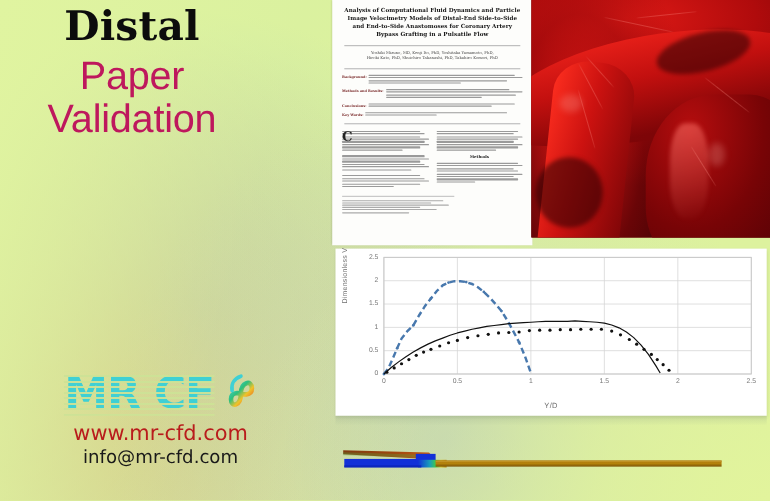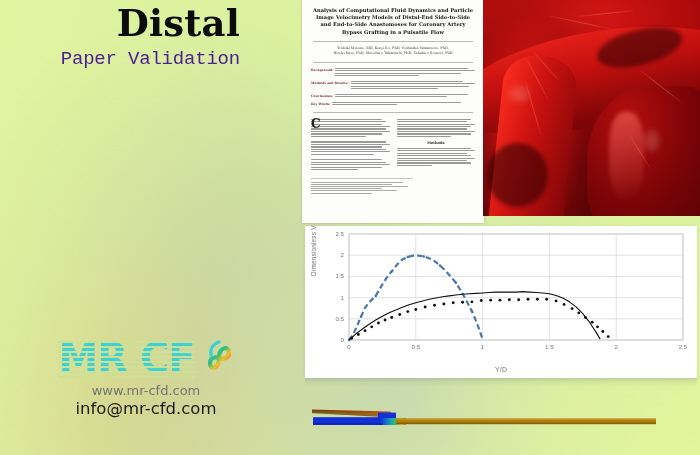--- a/index.html
+++ b/index.html
@@ -17,50 +17,50 @@
   .bg-g2{position:absolute;inset:0;
     background:radial-gradient(circle at 16% 86%, rgba(214,196,130,.92) 0%, rgba(216,203,140,.55) 24%, rgba(220,226,160,0) 52%);}
   .bg-g3{position:absolute;inset:0;
     background:radial-gradient(circle at 58% 88%, rgba(186,204,186,.85) 0%, rgba(200,214,180,.40) 26%, rgba(214,230,166,0) 54%);}
   .bg-g4{position:absolute;inset:0;
     background:linear-gradient(105deg, rgba(224,244,160,1) 0%, rgba(214,238,162,.25) 34%, rgba(222,242,158,0) 60%);}
   .bg-g5{position:absolute;inset:0;
     background:radial-gradient(ellipse at 100% 100%, rgba(226,244,156,1) 0%, rgba(224,242,158,.4) 26%, rgba(220,240,160,0) 50%);}
 
   
-  .headline{position:absolute;left:0;top:0;width:240px;height:240px;text-align:right;}
+  .headline{position:absolute;left:0;top:0;width:240px;height:240px;text-align:center;}
   .hl-main{
     font-family:"DejaVu Serif",serif;font-weight:700;color:#0c0c0c;
     font-size:37px;line-height:1.05;letter-spacing:.2px;margin-top:4px;
   }
   .hl-sub{
     font-family:"Liberation Sans",sans-serif;font-weight:700;color:#18603f;
     font-size:19.5px;line-height:1.21;letter-spacing:-.15px;
     margin:7px 8px 0 8px;
   }
   .hl-tail{
-    font-family:Liberation Mono, monospace;font-weight:400;color:#4c1d95;
-    font-size:19px;line-height:1.1;letter-spacing:-.2px;margin-top:6px;
+    font-family:Liberation Sans, sans-serif;font-weight:400;color:#be185d;
+    font-size:36px;line-height:1.1;letter-spacing:-.2px;margin-top:6px;
   }
 
   
   .logo-wrap{position:absolute;left:32px;top:335px;width:228px;text-align:center;}
   .logo-row{display:flex;align-items:center;justify-content:center;gap:9px;height:46px;}
   .logo-word{position:relative;height:40px;}
   .logo-word span.txt{
     font-family:"DejaVu Sans",sans-serif;font-weight:700;font-size:40px;line-height:40px;
     color:#3fd0d4;letter-spacing:-1px;display:block;
   }
   .stripes{position:absolute;inset:0;pointer-events:none;
     background:repeating-linear-gradient(to bottom,
       rgba(190,225,160,0) 0px, rgba(190,225,160,0) 3px,
       rgba(205,226,150,.95) 3px, rgba(205,226,150,.95) 5px);}
   .logo-inf{position:relative;width:30px;height:42px;}
   .logo-inf svg{position:absolute;left:0;top:0;}
-  .logo-url{font-family:"DejaVu Sans",sans-serif;font-size:13px;color:#737373;line-height:1.22;margin-top:2px;}
+  .logo-url{font-family:"DejaVu Sans",sans-serif;font-size:19px;color:#b91c1c;line-height:1.22;margin-top:2px;}
   .logo-mail{font-family:"DejaVu Sans",sans-serif;font-size:16.5px;color:#1a1a1a;line-height:1.22;}
 
   
   .paper{position:absolute;left:302px;top:0;width:182px;height:223px;background:#fdfdfb;
     box-shadow:0 0 2px rgba(0,0,0,.25);overflow:hidden;}
   .paper-inner{padding:7px 9px 0 9px;}
   .p-title{font-family:"DejaVu Serif",serif;font-weight:700;font-size:5.1px;line-height:1.42;
     text-align:center;color:#141414;letter-spacing:.05px;}
   .p-rule{height:1px;background:#b9b9b9;margin:5px 2px 4px 2px;}
   .p-auth{font-family:"DejaVu Serif",serif;font-size:3.5px;line-height:1.55;text-align:center;color:#4a4a4a;}

